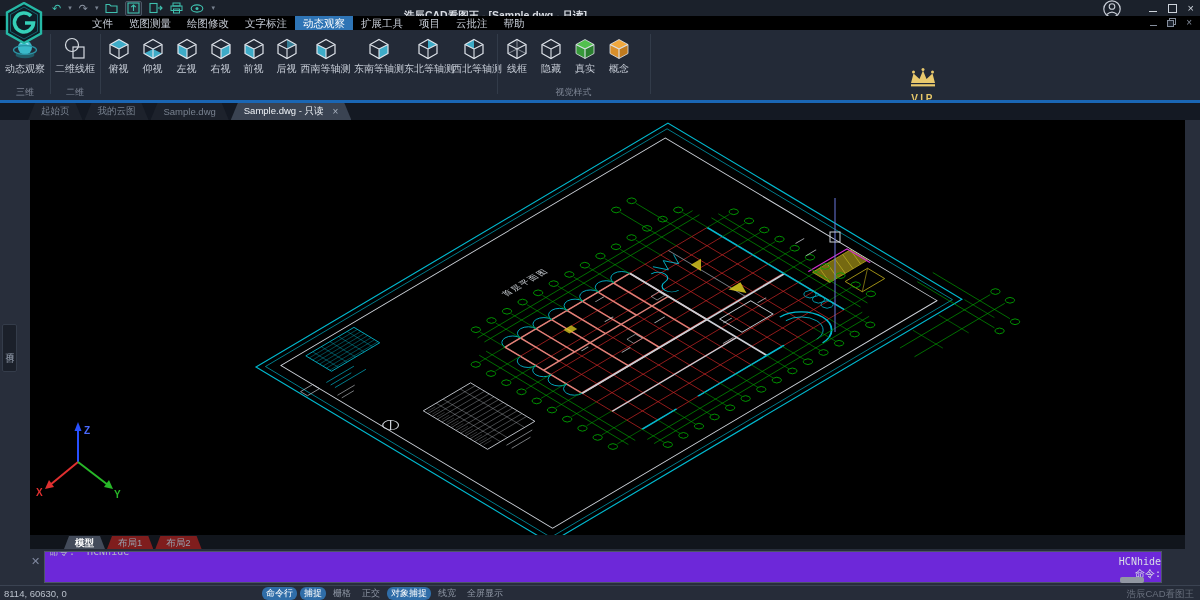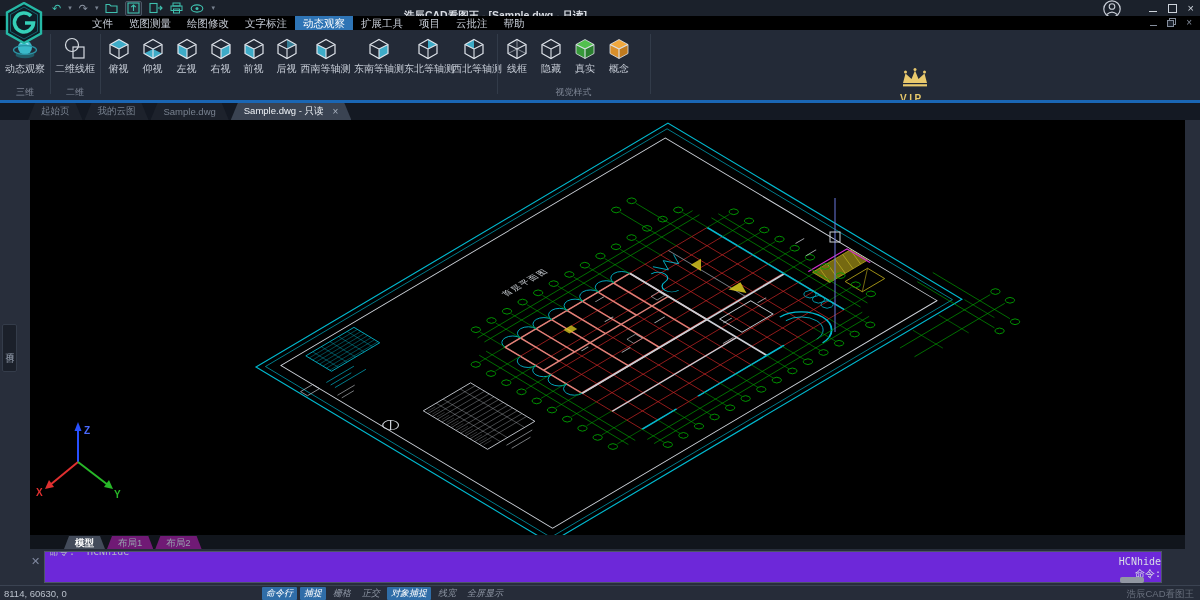--- a/index.html
+++ b/index.html
@@ -33,52 +33,52 @@
   .wc-close2{font-size:10px;color:#848d9c;line-height:9px;}
   
   #logo{left:4px;top:2px;width:40px;height:42px;z-index:30;}
   
   #ribbon{left:0;top:30px;width:1200px;height:70px;background:#232a37;}
   .rb-btn{position:absolute;top:2px;height:60px;text-align:center;cursor:pointer;border-radius:2px;}
   .rb-btn .ric{margin-top:3px;height:28px;display:flex;align-items:center;justify-content:center;}
   .rb-btn .rlb{font-size:10px;line-height:11px;color:#c6ccd6;white-space:nowrap;}
   .rb-group-label{position:absolute;bottom:1px;text-align:center;font-size:9px;color:#7d8594;}
   .rb-div{position:absolute;top:4px;height:60px;width:1px;background:#323b49;}
-  #vip{left:900px;top:38px;width:46px;cursor:pointer;}
+  #vip{left:900px;top:38px;width:46px;text-align:center;cursor:pointer;}
   #vip .vip-txt{font-size:10px;font-weight:bold;letter-spacing:2.5px;color:#e6c76a;margin-top:1px;}
   #ribbon-accent{left:0;top:100px;width:1200px;height:3px;background:#1a66b4;}
   
   #doctabbar{left:0;top:103px;width:1200px;height:17px;background:#141923;}
   #doc-tabs{left:28px;top:0;height:17px;display:flex;gap:2px;}
   .dtab{height:17px;display:flex;align-items:center;padding:0 13px;font-size:9.5px;color:#78818f;cursor:pointer;background:#1d222c;clip-path:polygon(7px 0,calc(100% - 7px) 0,100% 100%,0 100%);white-space:nowrap;}
   .dtab.active{background:#3a4352;color:#eef1f5;}
   .dtab .tclose{margin-left:9px;color:#aab2bf;font-size:10px;line-height:10px;}
   
   #frame{left:0;top:120px;width:1200px;height:465px;background:#282e3b;}
   #canvas{left:30px;top:120px;width:1155px;height:415px;background:#000;overflow:hidden;}
   #side-tab{left:2px;top:324px;width:13px;height:46px;background:#1b202a;border:1px solid #343c4a;border-radius:2px;
             display:flex;align-items:center;justify-content:center;cursor:pointer;}
   #side-tab span{writing-mode:vertical-rl;font-size:9px;letter-spacing:2px;color:#8a93a2;}
   
   #modelbar{left:30px;top:535px;width:1155px;height:14px;background:#11151c;display:flex;align-items:flex-end;padding-left:34px;box-sizing:border-box;}
-  .ltab{height:13px;line-height:13px;padding:0 11px;font-size:9.5px;color:#97a0ad;cursor:pointer;background:#701a75;clip-path:polygon(5px 0,calc(100% - 5px) 0,100% 100%,0 100%);margin-right:2px;white-space:nowrap;}
+  .ltab{height:13px;line-height:13px;padding:0 11px;font-size:9.5px;color:#97a0ad;cursor:pointer;background:#7f1d1d;clip-path:polygon(5px 0,calc(100% - 5px) 0,100% 100%,0 100%);margin-right:2px;white-space:nowrap;}
   .ltab.active{background:#434b5a;color:#ffffff;font-weight:bold;}
   
   #cmd-close{left:31px;top:556px;font-size:11px;color:#8089a0;cursor:pointer;line-height:11px;}
   #console{left:44px;top:551px;width:1116px;height:30px;background:#6d28d9;border:1px solid #4d5666;overflow:hidden;
            font-family:"DejaVu Sans Mono","Liberation Mono",monospace;font-size:10px;color:#d8dee6;cursor:text;}
   #console .clip{height:4px;overflow:hidden;}
   #console .clip div{margin-top:-7px;padding-left:4px;color:#aeb6c2;}
   #console .line{height:12px;line-height:12px;padding-left:4px;text-align:right;}
   #cmd-scroll{left:1120px;top:577px;width:24px;height:6px;background:#9298a3;border-radius:2px;cursor:pointer;}
   
   #statusbar{left:0;top:585px;width:1200px;height:15px;background:#262c39;border-top:1px solid #3b4352;box-sizing:border-box;}
   #coords{left:4px;top:2px;font-size:9.5px;color:#b9c0cb;}
   #toggles{left:262px;top:1px;display:flex;gap:3px;align-items:center;}
-  .toggle{font-size:9px;line-height:11px;padding:1px 4px;color:#8e96a4;border-radius:1px;cursor:pointer;white-space:nowrap;font-style:italic;}
+  .toggle{font-size:9px;line-height:11px;padding:1px 4px;color:#8e96a4;border-radius:6px;cursor:pointer;white-space:nowrap;}
   .toggle.on{background:#2f6da8;color:#ffffff;}
   #watermark{right:6px;top:2px;font-size:9.5px;color:#69707e;}
 </style>
 </head>
 <body>
 
 <div id="app">
 
   <div id="titlebar" class="abs">
     <div id="quick-icons" class="abs">

